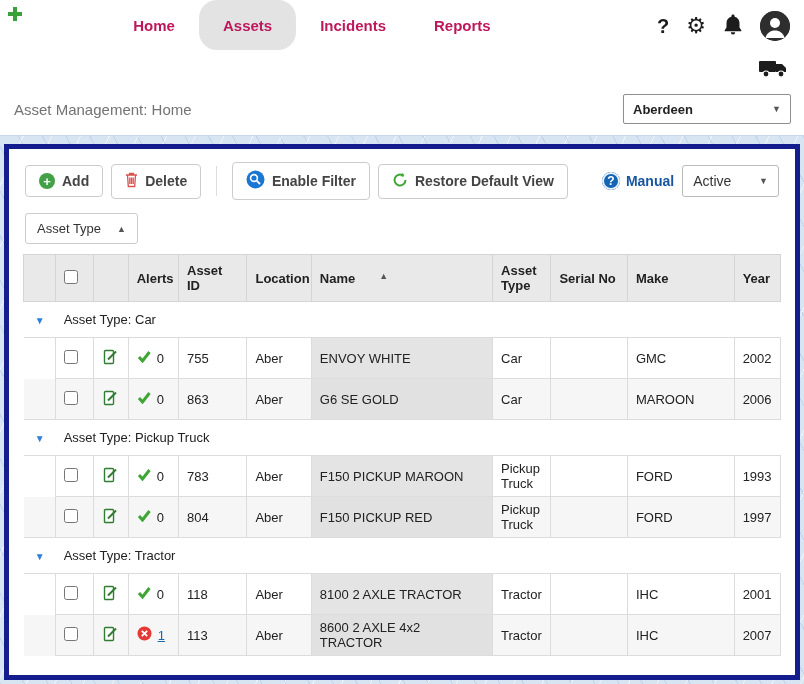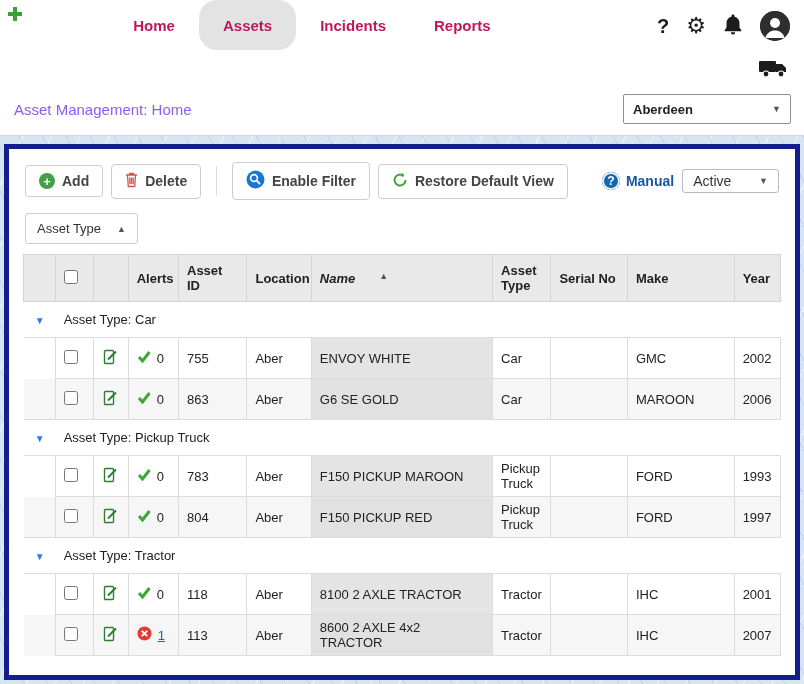--- a/index.html
+++ b/index.html
@@ -41,21 +41,21 @@
   .help-glyph { font-size:20px; font-weight:bold; color:#1c1c1c; line-height:1; }
   .gear-glyph { font-size:22px; color:#1c1c1c; line-height:1; }
   .avatar {
     width:30px; height:30px; border-radius:50%; background:#2e2e2e;
     display:flex; align-items:flex-end; justify-content:center; overflow:hidden;
   }
   .truck-wrap { position:absolute; right:16px; top:57px; }
 
   .page-title {
     position:absolute; left:14px; top:101px;
-    font-size:15px; color:#8b5cf6;
+    font-size:15px; color:#737373;
   }
   .site-select {
     position:absolute; right:13px; top:94px; width:168px; height:30px;
     background:#fff; border:1px solid #8f8f8f; border-radius:2px;
     display:flex; align-items:center; justify-content:space-between;
     padding:0 9px; cursor:pointer;text-align:right;
   }
   .site-select .val { font-size:13px; font-weight:bold; color:#222; }
   .caret { font-size:9px; color:#555; }
 
@@ -83,21 +83,21 @@
   .manual-link {
     display:inline-flex; align-items:center; gap:6px; margin-left:26px;
     color:#17559e; font-size:14px; font-weight:bold; cursor:pointer;
   }
   .manual-q {
     width:18px; height:18px; border-radius:50%; background:#1465b4; color:#fff;
     display:inline-flex; align-items:center; justify-content:center;
     font-size:12px; font-weight:bold; box-shadow:inset 0 0 0 2px #e8f1fb, inset 0 0 0 3px #1465b4;
   }
   .status-select {
-    margin-left:auto; width:142px; height:24px;
+    margin-left:auto; width:142px; height:32px;
     border:1px solid #bbb; border-radius:3px; background:#fff;
     display:flex; align-items:center; justify-content:space-between;
     padding:0 10px; font-size:14px; color:#333; cursor:pointer;
   }
 
   .group-bar { padding:4px 16px 10px 16px; }
   .group-chip {
     display:inline-flex; align-items:center; gap:16px;
     border:1px solid #ccc; border-radius:3px; background:#fff;
     padding:7px 11px; font-size:13px; color:#333; cursor:pointer;
@@ -131,21 +131,21 @@
   }
   .expander { color:#2f7ed8; font-size:10px; cursor:pointer; }
 
   .cb { width:14px; height:14px; margin:0; cursor:pointer; }
 
   .edit-btn { display:inline-flex; cursor:pointer; }
   .alerts-cell { white-space:nowrap; }
   .alerts-inner { display:inline-flex; align-items:center; gap:6px; }
   .alert-count-link { color:#1a66b3; text-decoration:underline; cursor:pointer; }
   .alert-count { color:#222; }
-  .th-sort { display:inline-flex; align-items:flex-start; gap:24px;font-style:italic; }
+  .th-sort { display:inline-flex; align-items:flex-start; gap:24px; }
 </style>
 </head>
 <body>
 
 <div class="top-header">
   <span class="app-logo"></span>
 
   <div class="nav">
     <div class="nav-tab">Home</div>
     <div class="nav-tab active">Assets</div>

